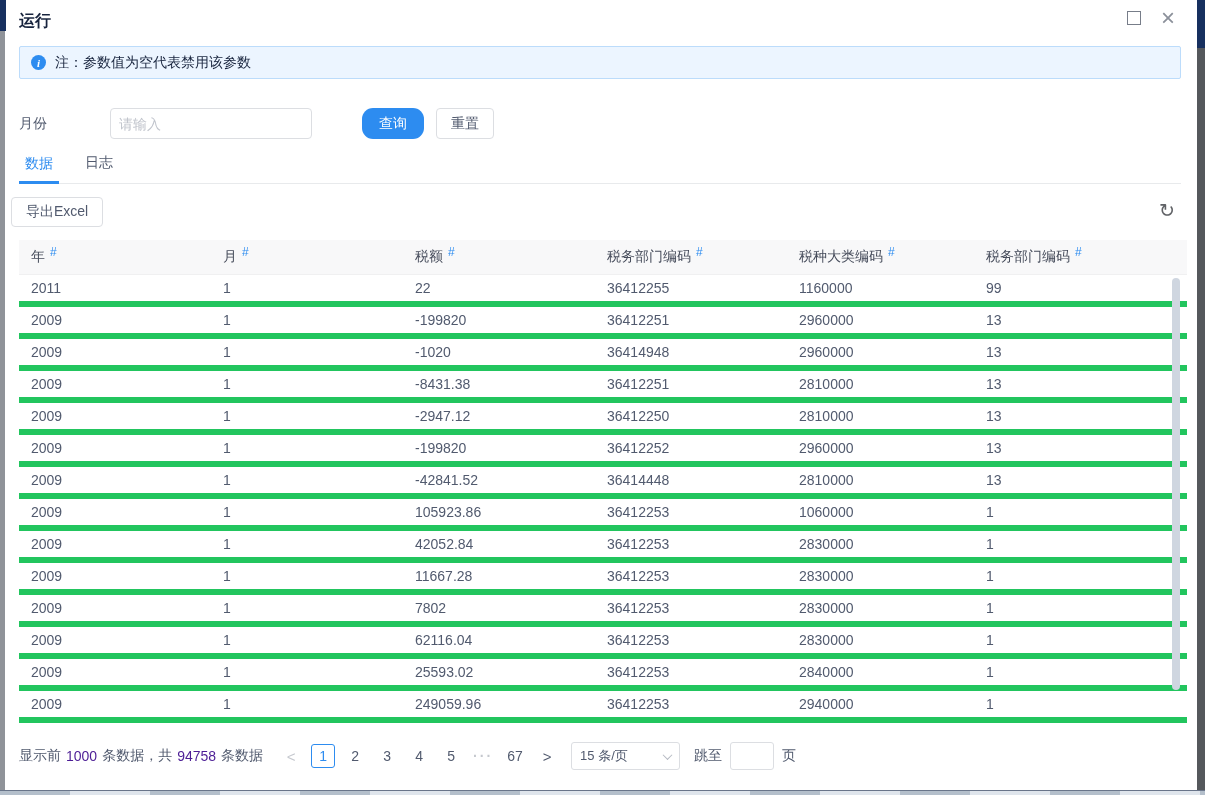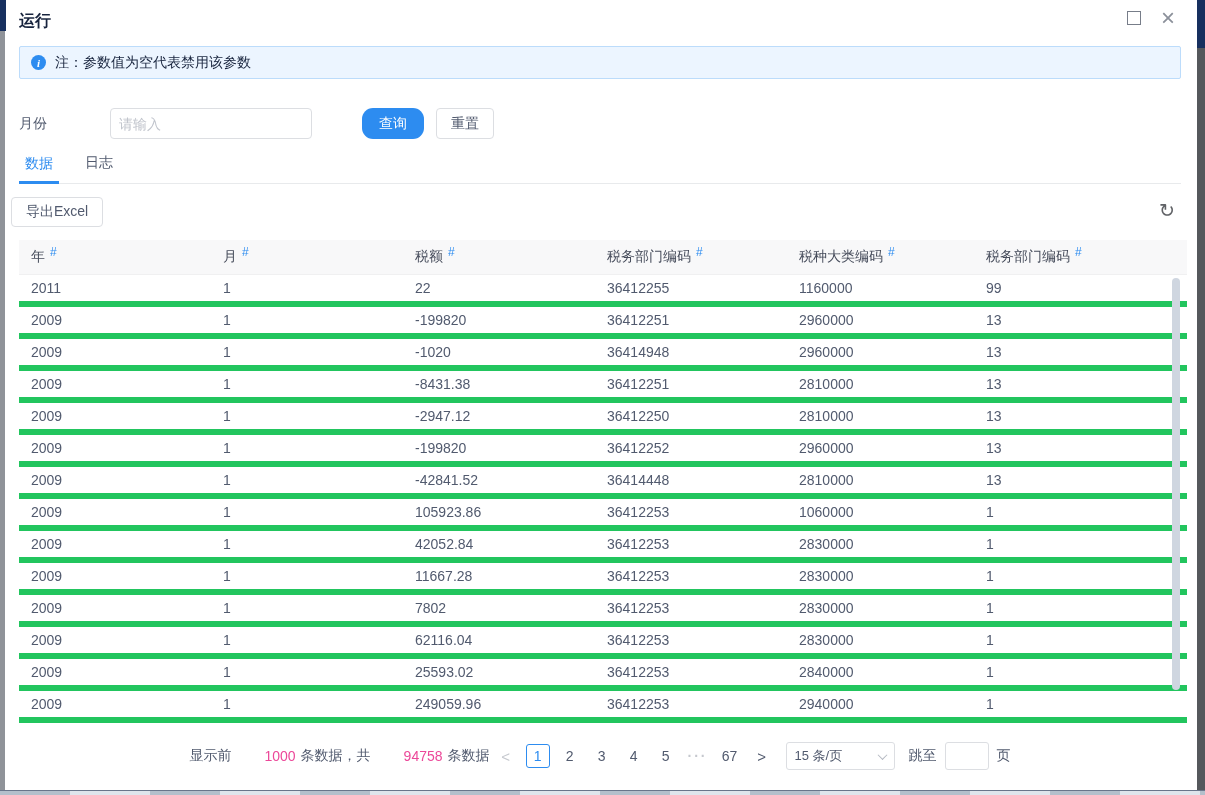--- a/index.html
+++ b/index.html
@@ -62,23 +62,23 @@
   .hash {color:#2d8cf0; font-size:12px; margin-left:5px; position:relative; top:-5px; display:inline-block;}
   .tbody {border-top:1px solid #f0f0f1;}
   .trow {display:grid; grid-template-columns:192px 192px 192px 192px 187px 1fr;
          height:32px; align-items:center; border-bottom:6px solid #22c55e;
          font-size:14px; color:#515a6e; background:#fff;}
   .td {padding-left:12px; white-space:nowrap; overflow:hidden;}
   .scroll-thumb {position:absolute; right:7px; top:38px; width:8px; height:412px;
                  background:#cfd6e0; border-radius:4px; cursor:pointer;}
 
   .footerbar {position:absolute; left:13px; right:16px; top:739px; height:34px;
-              display:flex; align-items:center; justify-content:center;}
+              display:flex; align-items:center; justify-content:flex-start;gap:12px;}
   .summary {font-size:14px; color:#515a6e; display:flex; gap:5px; align-items:center;}
-  .summary .num {color:#ec4899;margin-left:28px;}
+  .summary .num {color:#4c1d95;}
 
   .pagination {display:flex; align-items:center; font-size:14px; color:#515a6e;}
   .pg-item {min-width:24px; height:24px; display:flex; align-items:center; justify-content:center;
             margin:0 4px; border-radius:3px; cursor:pointer; padding:0 2px;}
   .pg-prev {color:#c5c8ce; font-size:15px;}
   .pg-next {color:#515a6e; font-size:15px;}
   .pg-num.active {border:1px solid #2d8cf0; color:#2d8cf0; background:#fff;}
   .pg-ellipsis {color:#c5c8ce; letter-spacing:2px; font-weight:700;}
   .page-list {display:flex; align-items:center;}
   .page-size {width:109px; height:28px; border:1px solid #dcdee2; border-radius:3px;

